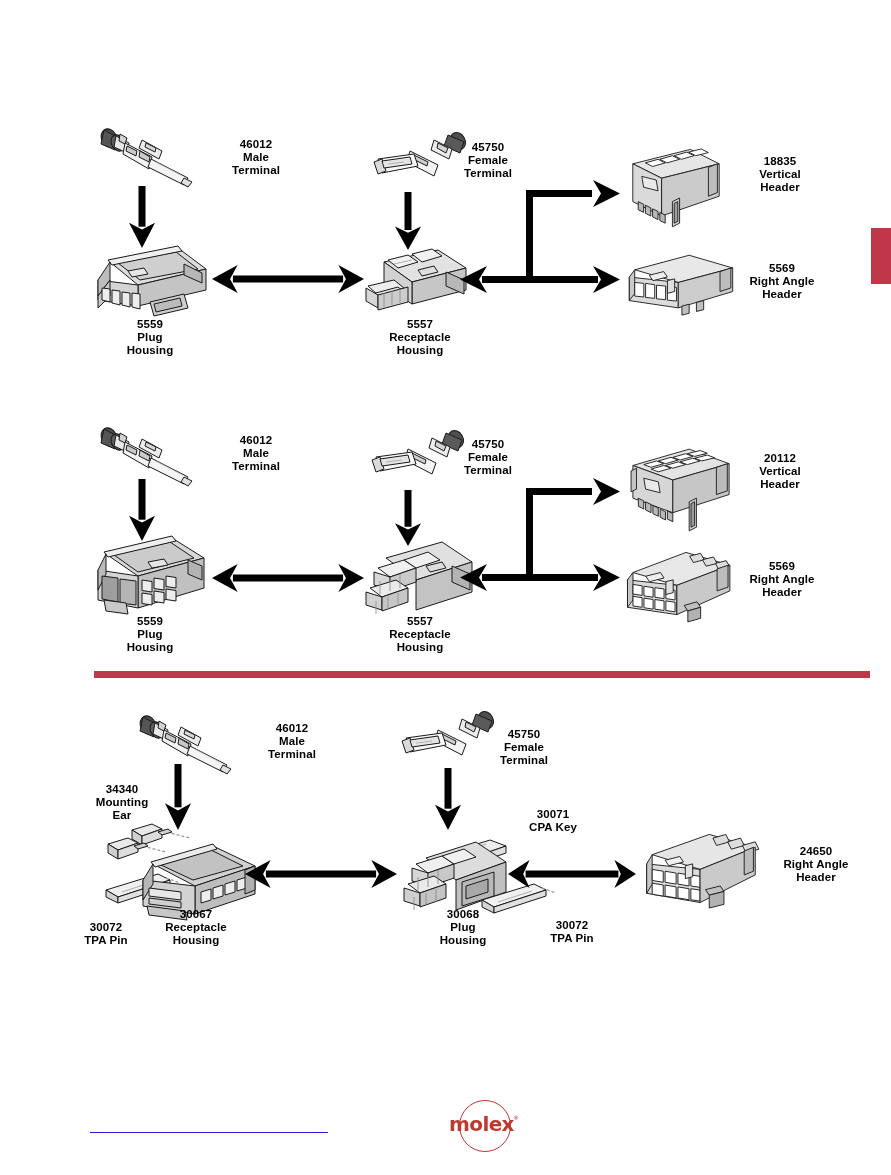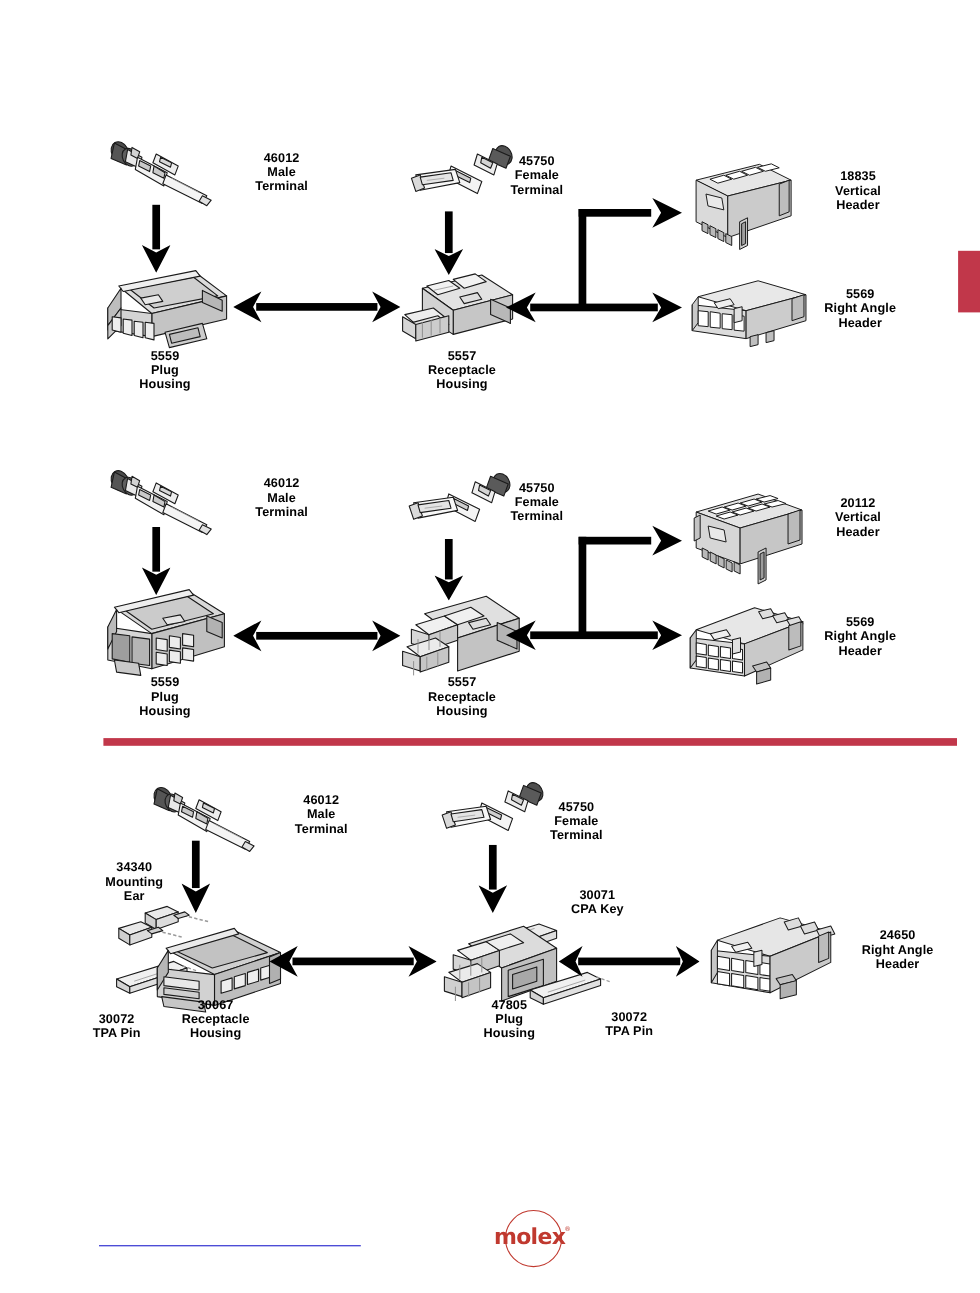--- a/index.html
+++ b/index.html
@@ -746,34 +746,34 @@
     <div class="lbl" style="left:428px;top:728px;width:132px;">45750
 Female
 Terminal</div>
 
     <div class="arw" style="left:405px;top:768px;width:26px;height:62px;">
       <svg width="26" height="62">
           <use href="#sym-arrow-down"></use>
         </svg>
     </div>
 
-    <div class="lbl" style="left:458px;top:808px;width:110px;">30071
+    <div class="lbl" style="left:468px;top:808px;width:110px;">30071
 CPA Key</div>
     <div class="part" style="left:428px;top:834px;width:56px;height:32px;">
       <svg width="56" height="32">
           <use href="#sym-cpa-key"></use>
         </svg>
     </div>
 
     <div class="part" style="left:370px;top:834px;width:120px;height:100px;">
       <svg width="120" height="100">
           <use href="#sym-plug-sr"></use>
         </svg>
     </div>
-    <div class="lbl" style="left:378px;top:908px;width:110px;">47805
+    <div class="lbl" style="left:378px;top:908px;width:110px;">30068
 Plug
 Housing</div>
 
     <div class="part" style="left:446px;top:880px;width:84px;height:38px;">
       <svg width="84" height="38">
           <use href="#sym-tpa-pin"></use>
         </svg>
     </div>
     <div class="lbl" style="left:494px;top:919px;width:96px;">30072
 TPA Pin</div>

